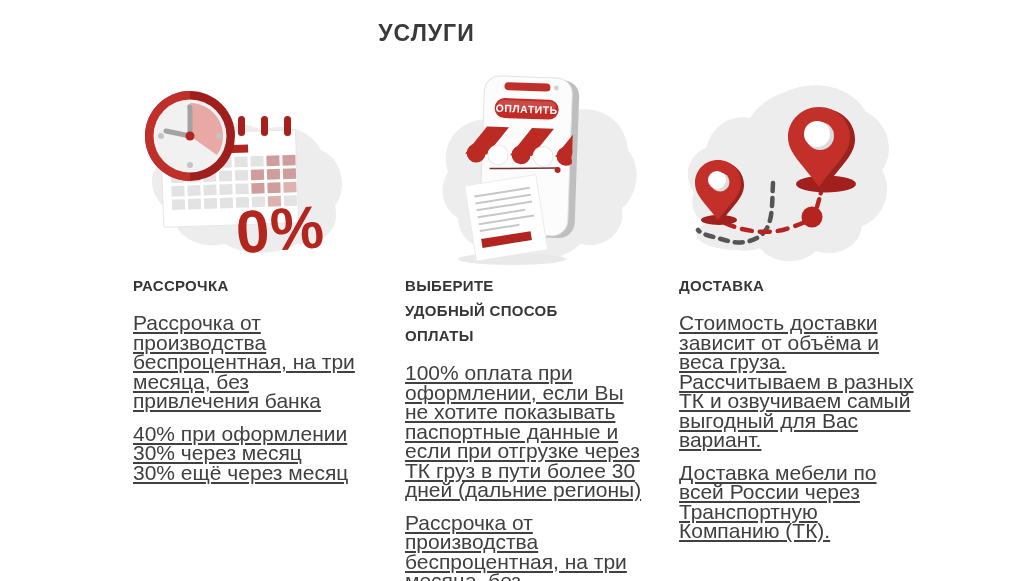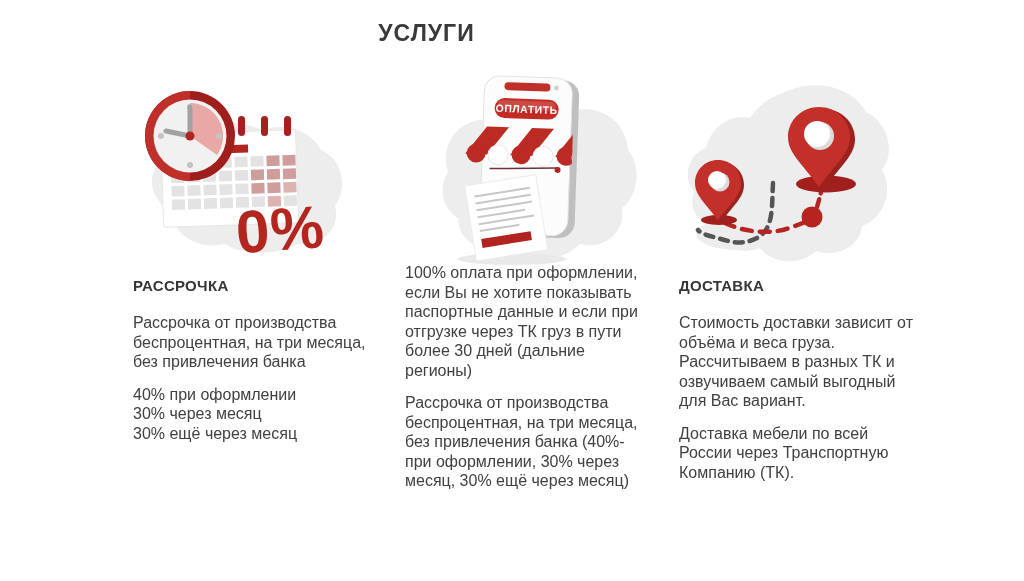--- a/index.html
+++ b/index.html
@@ -19,22 +19,22 @@
   .illus{position:relative;height:203px;}
   .illus svg{position:absolute;}
   .svg-1{left:0;top:0;}
   .svg-2{left:15px;top:2px;}
   .svg-3{left:-1px;top:16px;}
   .card-heading{
     font-size:15px;line-height:25px;font-weight:bold;color:#363636;
     margin:10px 0 15px;letter-spacing:0.3px;white-space:pre-line;
   }
   .card-text{
-    font-size:16px;line-height:19.5px;color:#404040;
-    margin:0 0 13px;white-space:pre-line;
+    font-size:21px;line-height:19.5px;color:#404040;
+    margin:0 0 13px;white-space:pre-line;text-decoration:underline;
   }
   .zero-pct{font-weight:bold;}
   .pill-label{font-weight:bold;letter-spacing:0.5px;}
 </style>
 </head>
 <body>
 
 <h2 class="page-title">УСЛУГИ</h2>
 
 <div class="col col-1">
@@ -158,20 +158,23 @@
           <line x1="58" y1="137" x2="114" y2="137"></line>
           <line x1="58" y1="144" x2="114" y2="144"></line>
           <line x1="58" y1="151" x2="106" y2="151"></line>
           <line x1="58" y1="158" x2="114" y2="158"></line>
           <line x1="58" y1="165" x2="98" y2="165"></line>
         </g>
         <rect x="58" y="173" width="50" height="9" fill="#b1241f"></rect>
       </g>
     </svg>
   </div>
+  <h3 class="card-heading">ВЫБЕРИТЕ
+УДОБНЫЙ СПОСОБ
+ОПЛАТЫ</h3>
   <p class="card-text">100% оплата при оформлении, если Вы не хотите показывать паспортные данные и если при отгрузке через ТК груз в пути более 30 дней (дальние регионы)</p>
   <p class="card-text">Рассрочка от производства беспроцентная, на три месяца, без привлечения банка (40%- при оформлении, 30% через месяц, 30% ещё через месяц)</p>
 </div>
 
 <div class="col col-3">
   <div class="illus">
     <svg class="svg-3" width="220" height="195" viewBox="0 0 220 195">
       <path d="M118 12 C146 4 176 14 188 36 C210 46 218 76 204 94 C216 114 206 142 184 150 C182 170 160 182 138 175 C122 190 94 188 82 172 C60 180 38 170 36 150 C20 148 10 132 16 116 C4 102 10 78 28 72 C34 50 52 38 72 42 C84 24 100 18 118 12 Z" fill="#ededed"></path>
       <ellipse cx="60" cy="158" rx="42" ry="16" fill="#ededed"></ellipse>
       <path d="M95 107 C94 125 95 141 89 152 C82 165 64 169 50 165 C37 161 24 159 20 154" fill="none" stroke="#555555" stroke-width="4.5" stroke-dasharray="8 7" stroke-linecap="round"></path>

